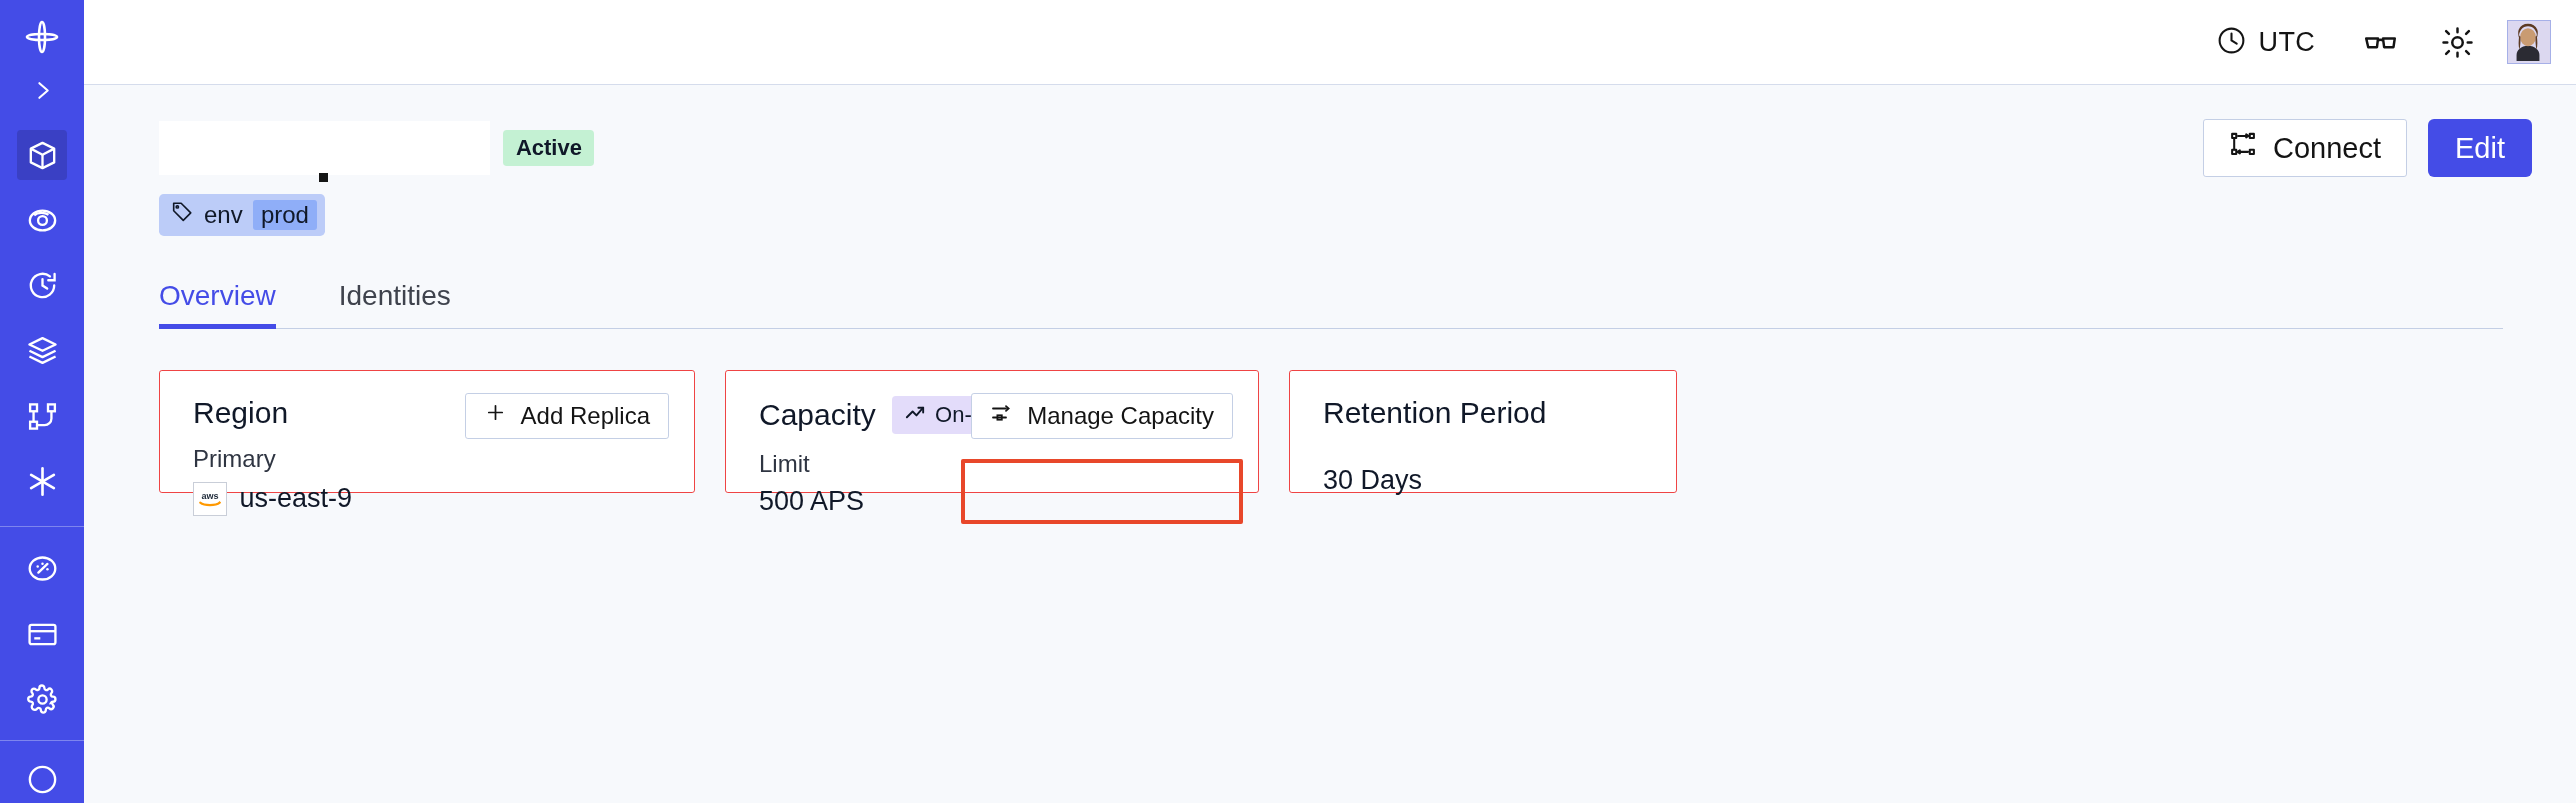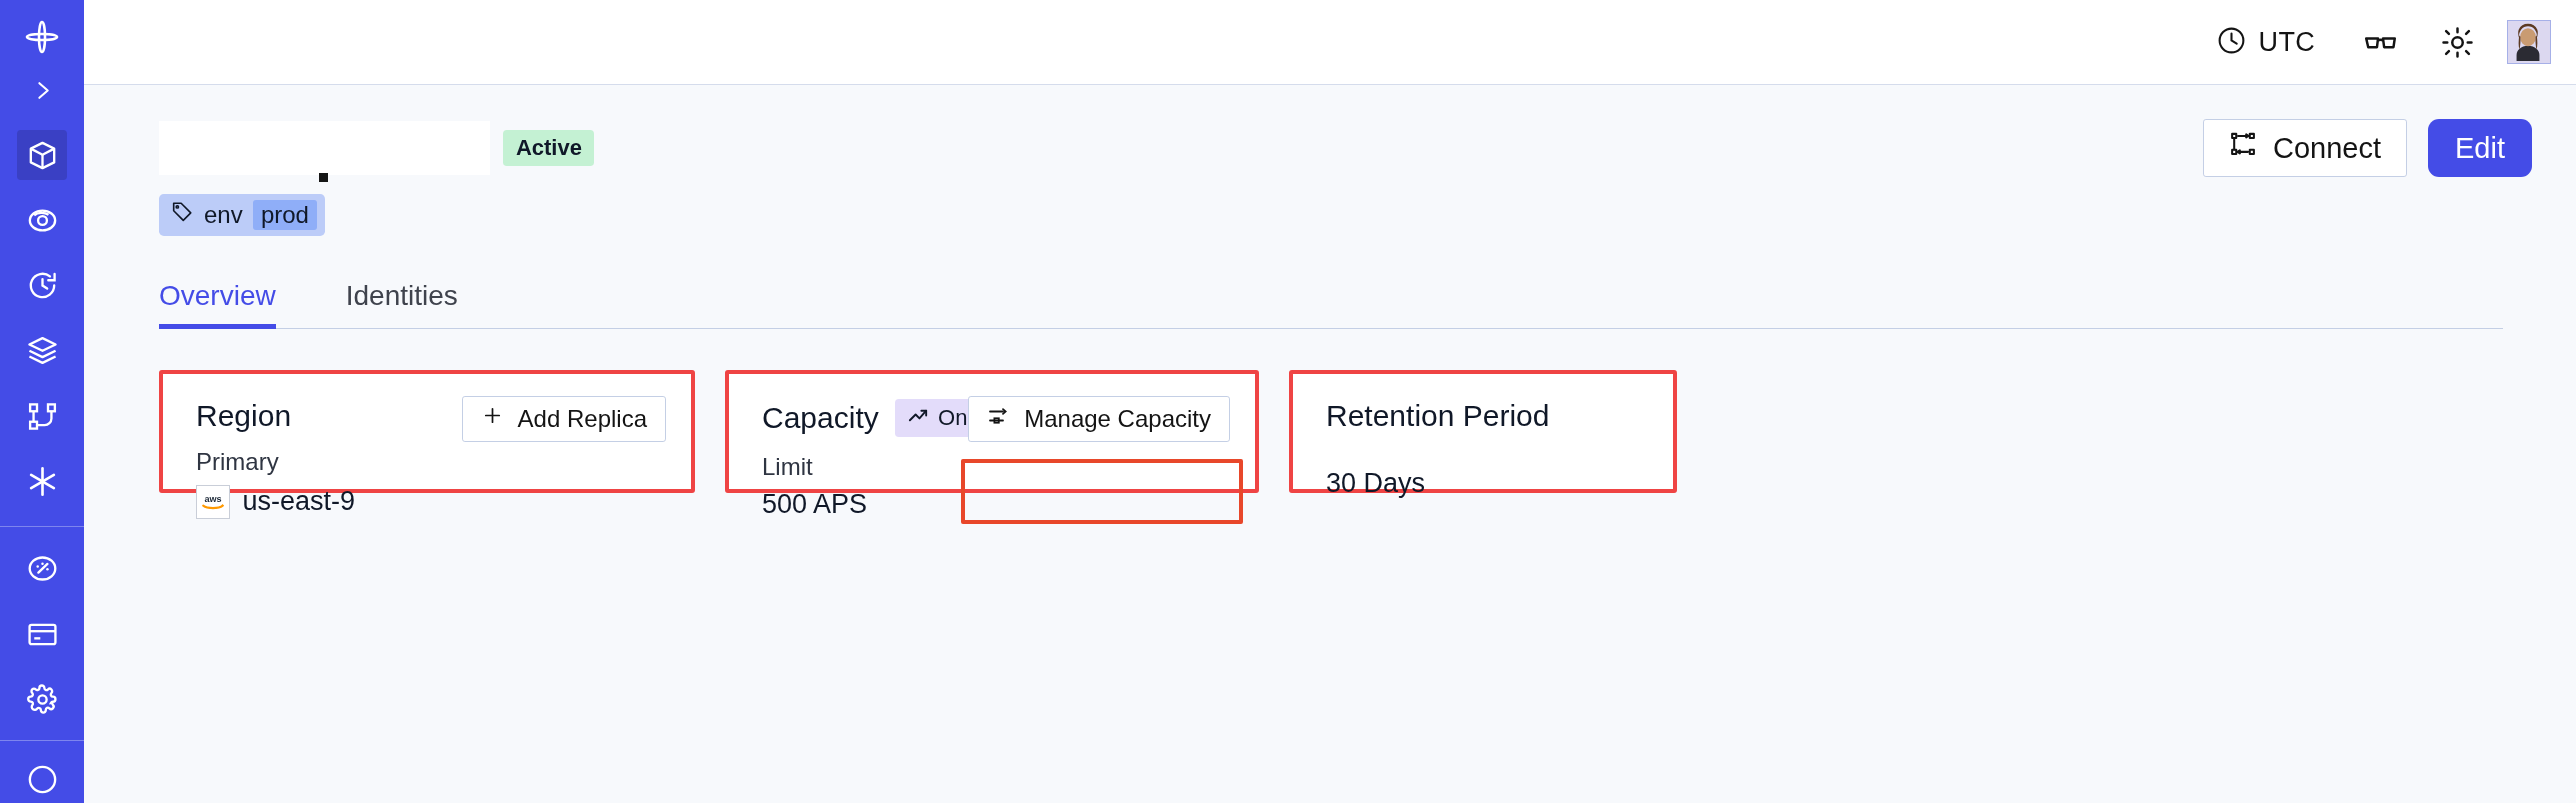--- a/index.html
+++ b/index.html
@@ -69,47 +69,47 @@
   }
   .spacer { flex: 1 1 auto; }
   .btn-connect {
     display: flex; align-items: center; gap: 15.3px;
     background: #ffffff; border: 1px solid #C4CFE5;
     height: 58px; padding: 0 25px; border-radius: 2.9px;
     font-size: 29px; color: #141414; cursor: pointer; white-space: nowrap;
   }
   .btn-edit {
     margin-left: 21px; background: #444CE7; color: #ffffff;
-    height: 58px; padding: 0 27px; border: none; border-radius: 11px;
+    height: 58px; padding: 0 27px; border: none; border-radius: 6px;
     font-size: 29px; cursor: pointer; display:flex; align-items:center;
   }
 
   .tag-row { margin-top: 19px; display: flex; }
   .tag-chip {
     display: inline-flex; align-items: center; gap: 10.5px;
     background: #BCCCF8; border-radius: 4.8px; padding: 5.8px 8.6px 5.8px 11.5px;
     font-size: 24px; color: #101828;
   }
   .tag-val { background: #8FAEF8; border-radius: 2.9px; padding: 1px 7.7px; color: #101828; }
 
-  .tabs { margin-top: 44px; display: flex; align-items: flex-end; gap: 18px; position: relative; }
+  .tabs { margin-top: 44px; display: flex; align-items: flex-end; gap: 11px; position: relative; }
   .tab {
     font-size: 28px; color: #3F434D; padding: 0 0 16.3px 0; margin-right: 52px;
     cursor: pointer; position: relative;
   }
   .tab.active { color: #444CE7; }
   .tab.active::after {
     content: ""; position: absolute; left: 0; right: 0; bottom: -1px;
     height: 4.8px; background: #444CE7;
   }
   .tabs-rule { height: 1px; background: #C4CFE5; margin-right: 29px; }
 
   .cards { display: flex; gap: 30px; margin-top: 41px; }
   .card {
-    background: #ffffff; border: 4px solid #ef4444; border-radius: 2.9px;
+    background: #ffffff; border: 1px solid #ef4444; border-radius: 2.9px;
     height: 123px; padding: 25px 25px 0 33px; position: relative;
   }
   .card.region { width: 536px; }
   .card.capacity { width: 534px; }
   .card.retention { width: 388px; }
   .card-head { display: flex; align-items: center; }
   .card-title { font-size: 30px; color: #101828; font-weight: 400; }
   .badge-demand {
     margin-left: 16.3px; background: #E3DCFA; color: #101828;
     font-size: 22px; border-radius: 3.8px; padding: 4.8px 11.5px;

